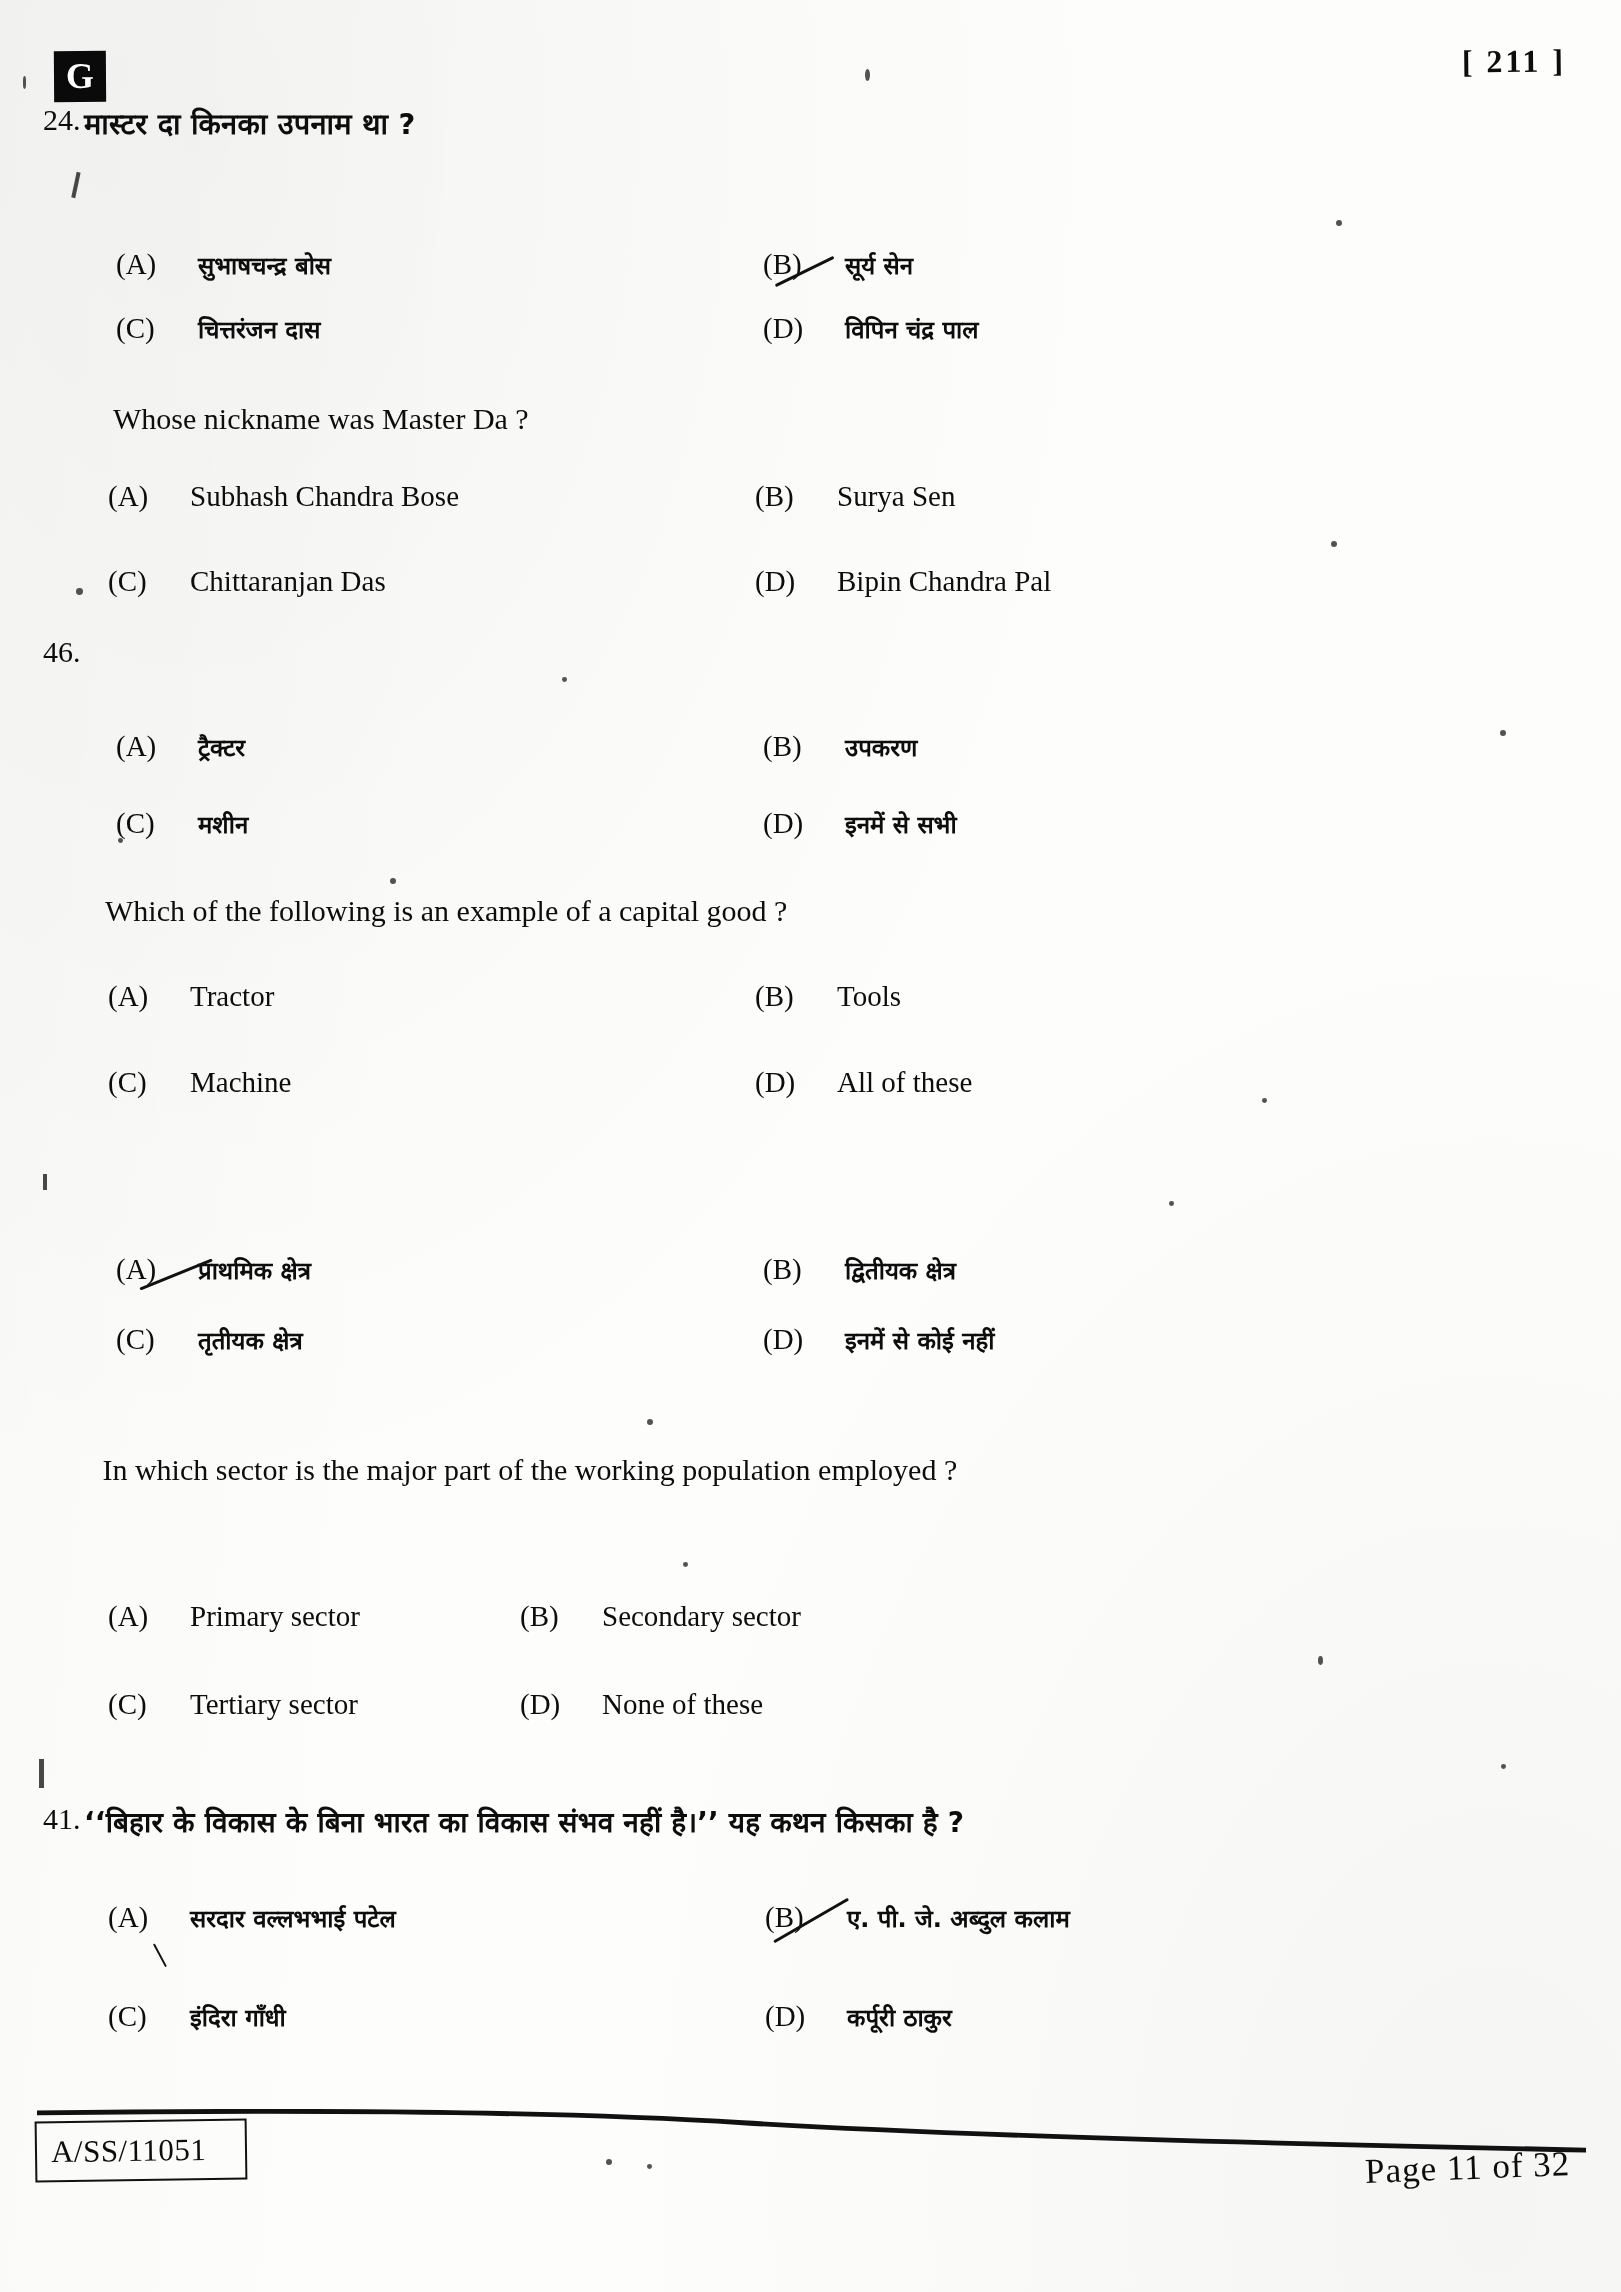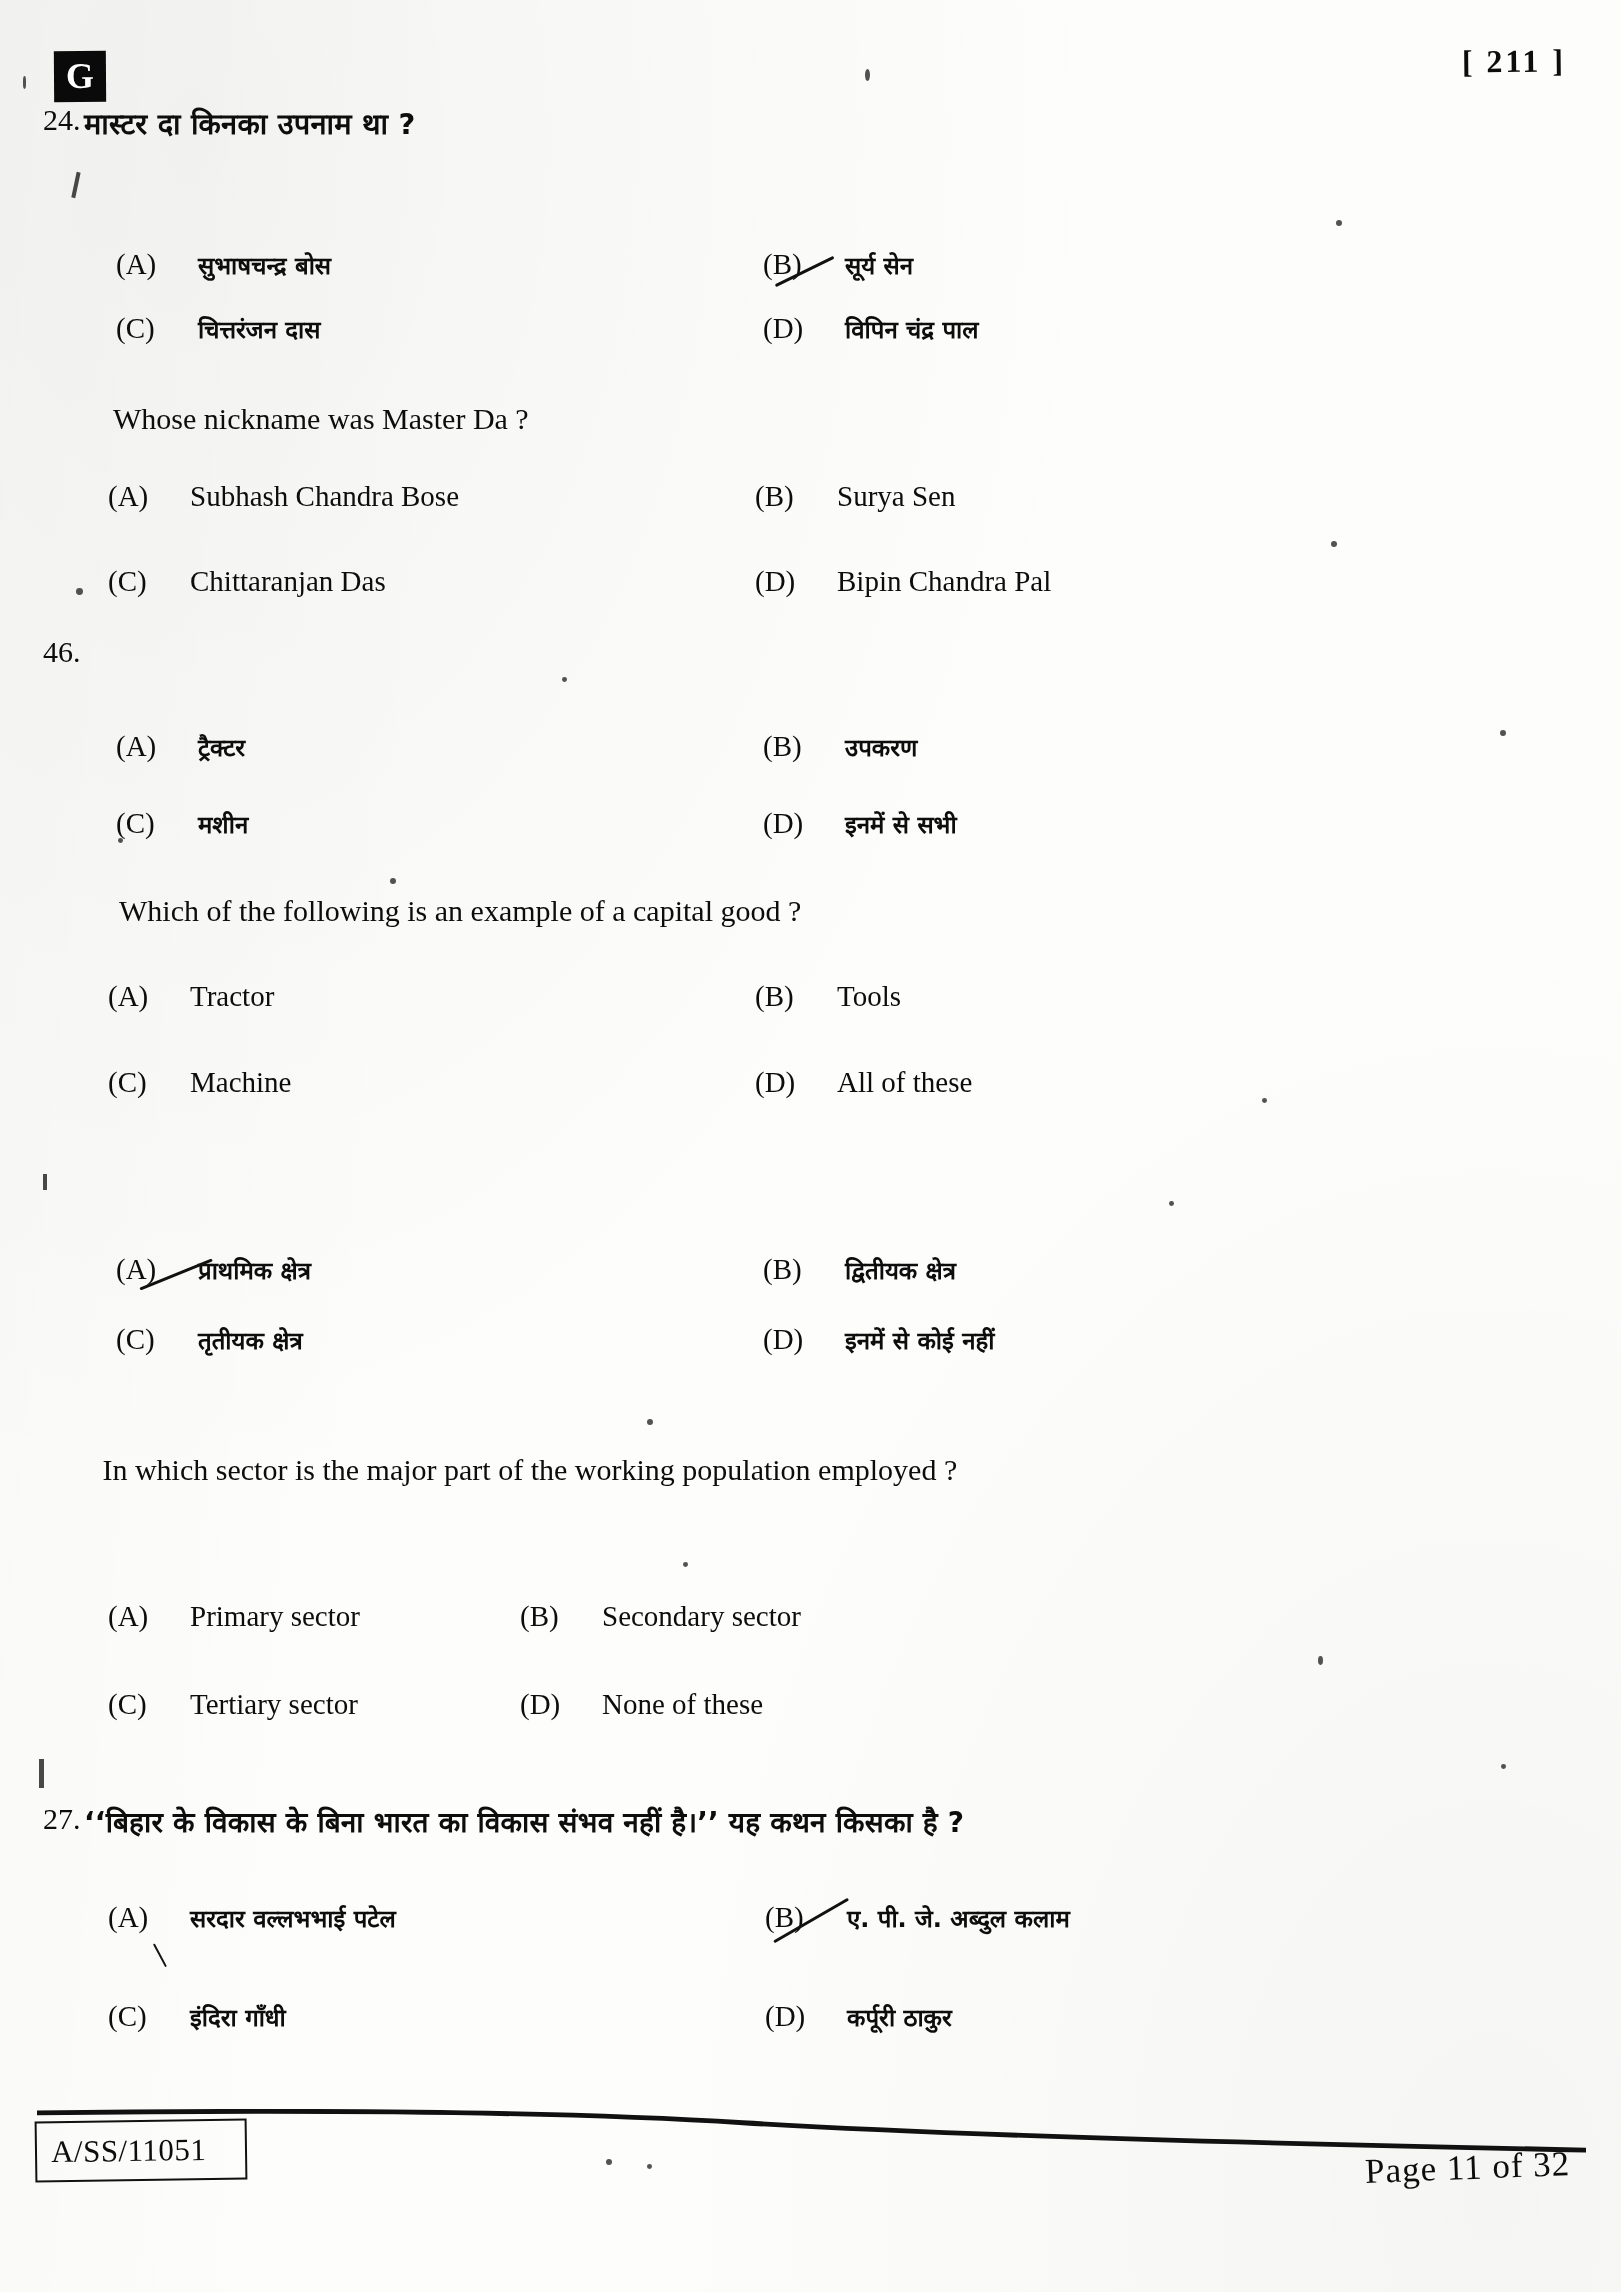--- a/index.html
+++ b/index.html
@@ -308,21 +308,21 @@
       <div class="opt" style="width:686px;">
         <span class="opt-tag">(D)</span>
         <span class="opt-val-hi">इनमें से सभी</span>
       </div>
     </div>
   </div>
 
   <div class="q-block" style="top:894px;">
     <div class="q-line">
       <div class="q-num"></div>
-      <div class="q-text-en" style="margin-left:35px;">Which of the following is an example of a capital good ?</div>
+      <div class="q-text-en" style="margin-left:21px;">Which of the following is an example of a capital good ?</div>
     </div>
   </div>
 
   <div class="q-block" style="top:980px;">
     <div class="opt-row">
       <div class="opt" style="margin-left:108px; width:647px;">
         <span class="opt-tag">(A)</span>
         <span class="opt-val-en">Tractor</span>
       </div>
       <div class="opt" style="width:686px;">
@@ -401,21 +401,21 @@
       </div>
       <div class="opt" style="width:686px;">
         <span class="opt-tag">(D)</span>
         <span class="opt-val-en">None of these</span>
       </div>
     </div>
   </div>
 
   <div class="q-block" style="top:1802px;">
     <div class="q-line">
-      <div class="q-num">27.</div>
+      <div class="q-num">41.</div>
       <div class="q-text-hi" style="font-size:28px;">‘‘बिहार के विकास के बिना भारत का विकास संभव नहीं है।’’ यह कथन किसका है ?</div>
     </div>
   </div>
 
   <div class="q-block" style="top:1901px;">
     <div class="opt-row">
       <div class="opt" style="margin-left:108px; width:657px;">
         <span class="opt-tag">(A)</span>
         <span class="opt-val-hi">सरदार वल्लभभाई पटेल</span>
       </div>

